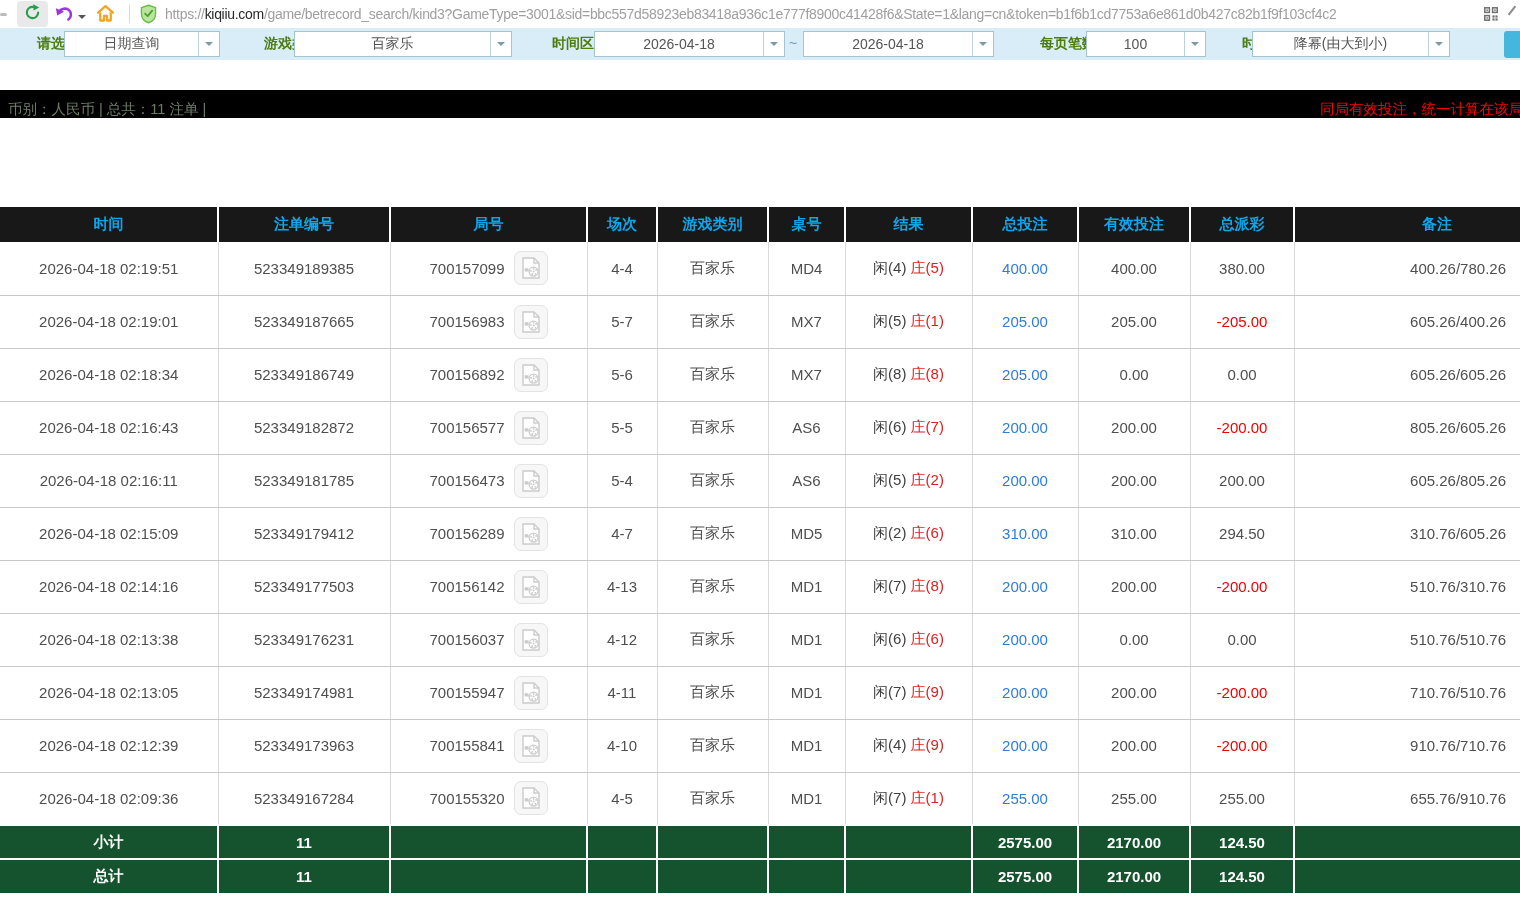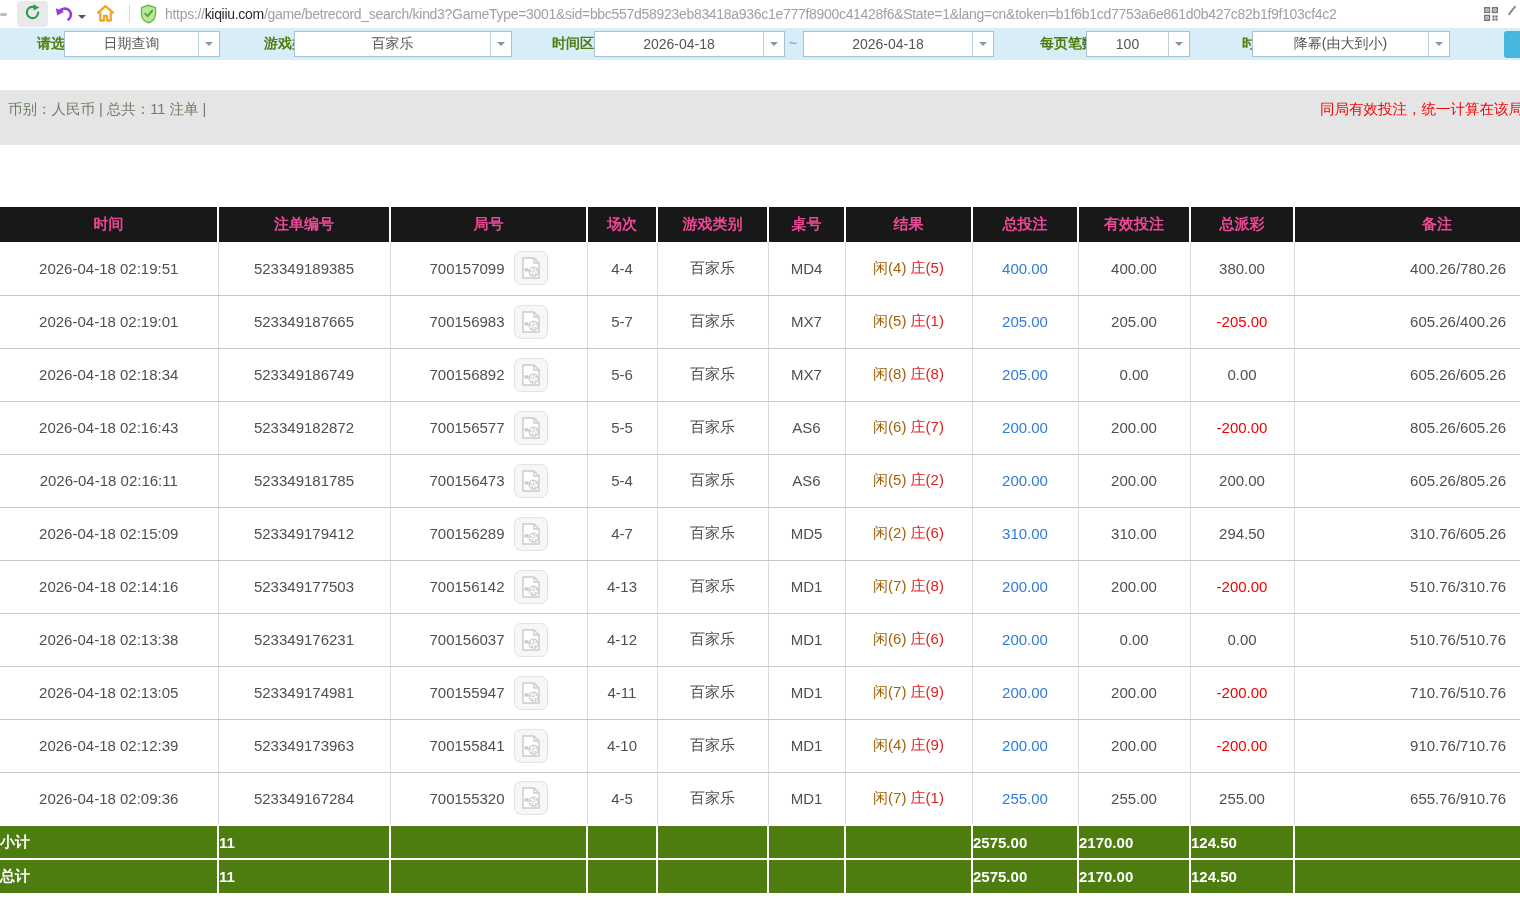--- a/index.html
+++ b/index.html
@@ -31,41 +31,41 @@
   .combo .txt { flex:1; padding:0 8px; font-size:14px; color:#555; white-space:nowrap; overflow:hidden; }
   .combo .arr { width:21px; align-self:stretch; border-left:1px solid #bcd3de; display:flex;
                 align-items:center; justify-content:center; }
   .combo .arr::after { content:''; width:0; height:0; border:4px solid transparent; border-top-color:#7e9aa8; margin-top:4px; }
   .tilde { position:absolute; top:7px; left:789px; color:#5f9cbe; font-size:14px; }
   .search-btn { position:absolute; left:1504px; top:3px; width:66px; height:27px; background:#45b6dd;
                 color:#fff; font-size:14px; text-align:center; line-height:27px; border-radius:3px;
                 border:none; cursor:pointer; font-family:inherit; }
 
   
-  .infobar { position:absolute; left:0; top:90px; width:1520px; height:55px; background:#e5e5e5; overflow:hidden; }
+  .infobar { position:absolute; left:0; top:90px; width:1520px; height:28px; background:#000000; overflow:hidden; }
   .info-left { position:absolute; left:8px; top:10px; font-size:14.5px; color:#6e7d66; white-space:nowrap; }
   .info-right { position:absolute; left:1320px; top:10px; font-size:14.5px; color:#ff0000; white-space:nowrap; }
 
   
   table.bets { position:absolute; left:0; top:207px; width:1520px; border-collapse:collapse; table-layout:fixed; }
-  .bets thead th { background:#181818; color:#ec4899; height:35px; font-size:15px; font-weight:bold;
+  .bets thead th { background:#181818; color:#0ea5e9; height:35px; font-size:15px; font-weight:bold;
                    border-right:2px solid #fff; text-align:center; }
   .bets thead th:last-child { border-right:none; text-align:right; padding-right:68px; }
   .bets tbody td { height:53px; border-bottom:1px solid #c9c9c9; border-right:1px solid #dadada;
                    text-align:center; font-size:15px; color:#4f4f4f; background:#fff; }
   .bets tbody td:last-child { border-right:none; text-align:right; padding-right:14px; }
   .bets td.blue { color:#2f7cd9; }
   .bets td.neg { color:#f20000; }
-  .rp { color:#a16207; }
+  .rp { color:#404040; }
   .rb { color:#e02020; }
   .round-wrap { display:flex; align-items:center; justify-content:center; gap:9px; }
   .vid-btn { width:34px; height:34px; background:#f7f7f7; border:1px solid #e3e3e3; border-radius:7px;
              display:inline-flex; align-items:center; justify-content:center; cursor:pointer; }
-  .bets tfoot td { background:#4d7c0f; color:#fff; font-weight:bold; height:34px; font-size:15px;
-                   border-right:2px solid #fff; border-top:2px solid #fff; }
+  .bets tfoot td { background:#14532d; color:#fff; font-weight:bold; height:34px; font-size:15px;
+                   text-align:center; border-right:2px solid #fff; border-top:2px solid #fff; }
   .bets tfoot td:last-child { border-right:none; }
 </style>
 </head>
 <body>
 
 <div class="toolbar">
   <div class="tb-partial-left"></div>
   <div class="tb-refresh">
     <span>
       <svg width="17" height="17" viewBox="0 0 24 24">
@@ -133,21 +133,21 @@
   <div class="combo" style="left:594px; width:191px">
     <span class="txt">2026-04-18</span>
     <span class="arr"></span>
   </div>
   <span class="tilde">~</span>
   <div class="combo" style="left:803px; width:191px">
     <span class="txt">2026-04-18</span>
     <span class="arr"></span>
   </div>
   <span class="flabel" style="left:1008px">每页笔数：</span>
-  <div class="combo" style="left:1086px; width:104px">
+  <div class="combo" style="left:1086px; width:120px">
     <span class="txt">100</span>
     <span class="arr"></span>
   </div>
   <span class="flabel" style="left:1210px">时间排序：</span>
   <div class="combo" style="left:1252px; width:198px">
     <span class="txt">降幂(由大到小)</span>
     <span class="arr"></span>
   </div>
   <button class="search-btn">查询</button>
 </div>

